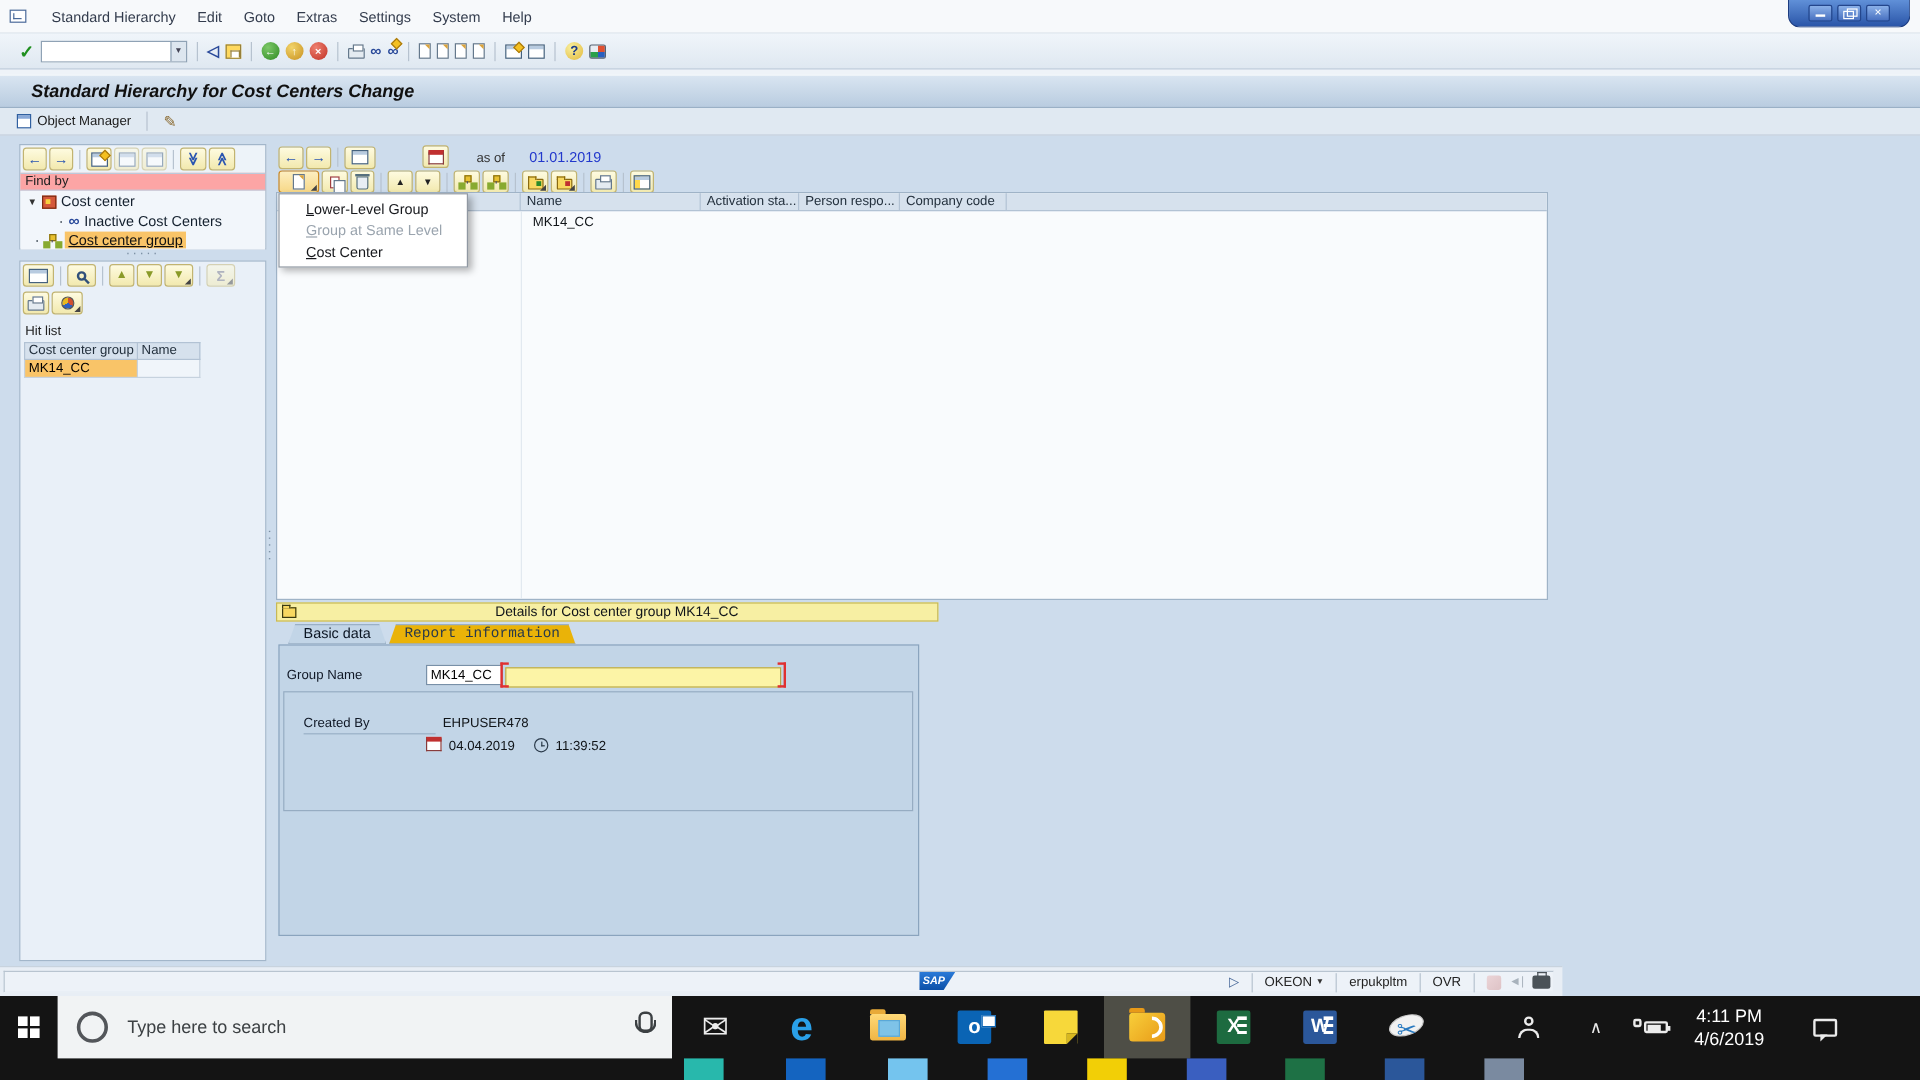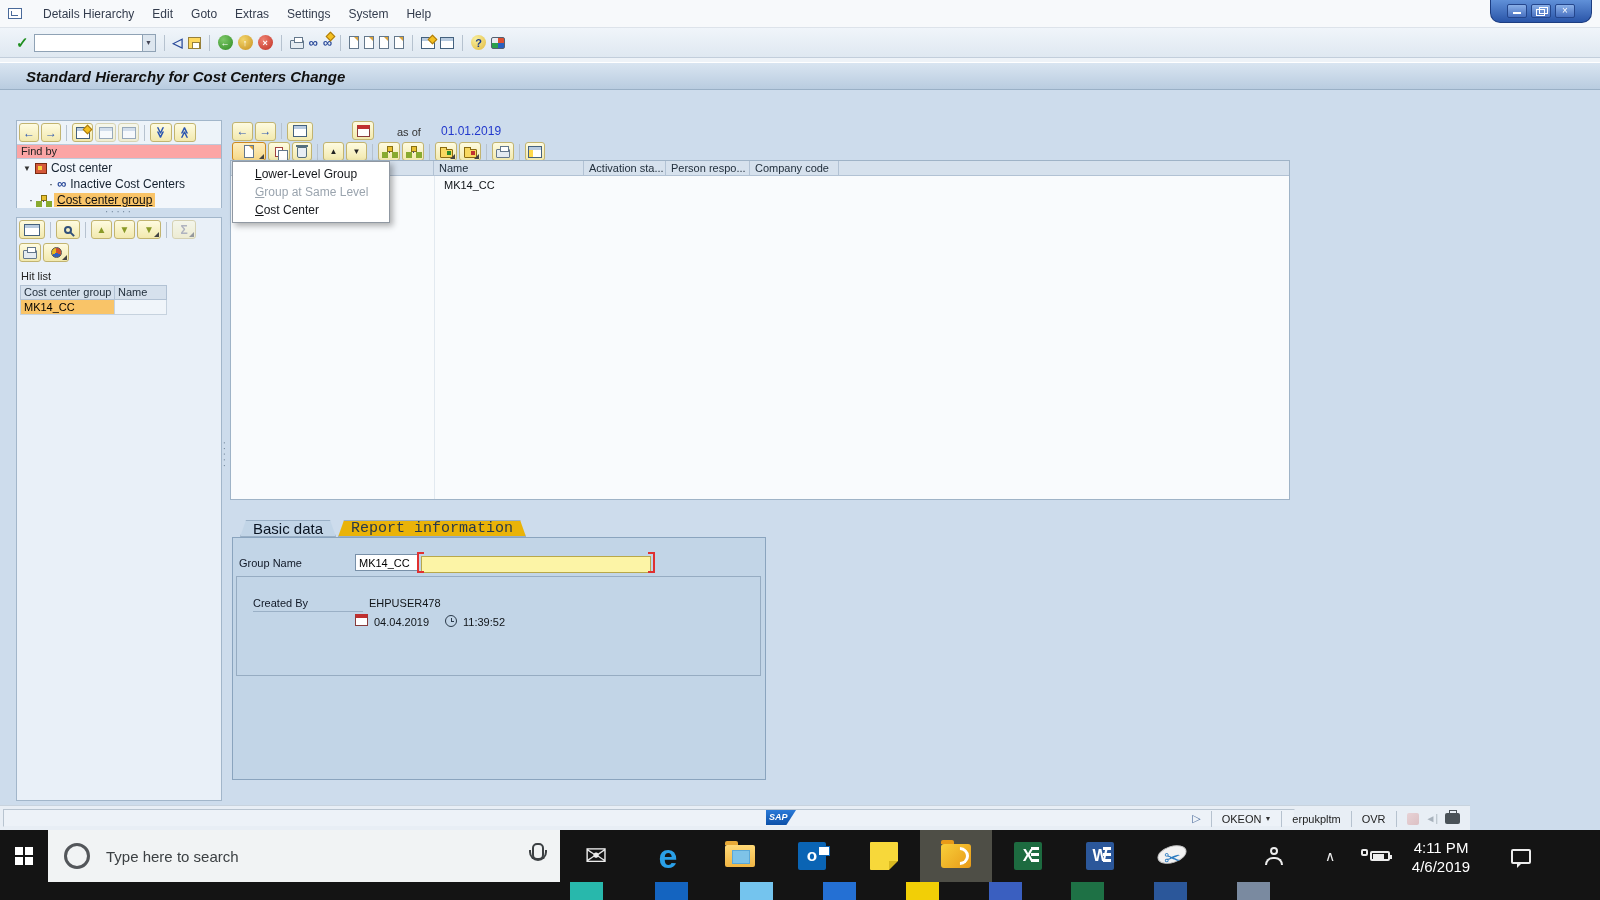--- a/index.html
+++ b/index.html
@@ -118,21 +118,21 @@
   .ctx-item { height:18px; line-height:18px; padding-left:22px; font-size:12px; color:#16181c; }
   .ctx-item::first-letter { text-decoration:underline; }
   .ctx-item.disabled { color:#9aa4ae; }
 
   
   .detailsbar { position:absolute; left:230px; top:502px; width:552px; height:16px; background:#f7efa3; border:1px solid #c6b858; display:flex; align-items:center; }
   .ic-folderD { width:12px; height:9px; background:#f8d860; border:1px solid #3a3a10; margin-left:4px; position:relative; flex:0 0 auto; }
   .ic-folderD::before { content:""; position:absolute; left:-1px; top:-3px; width:5px; height:2px; background:#f8d860; border:1px solid #3a3a10; border-bottom:none; }
   .db-title { flex:1; text-align:center; font-size:11.5px; color:#10141a; }
   .tabs { position:absolute; left:240px; top:519px; height:18px; display:flex; align-items:flex-end; gap:2px; }
-  .tab { height:17px; line-height:17px; padding:0 13px; font-size:15px; clip-path:polygon(6px 0, calc(100% - 6px) 0, 100% 100%, 0 100%); box-shadow:inset 0 0 0 1px #9ab0c6; }
+  .tab { height:17px; line-height:17px; padding:0 13px; font-size:12px; clip-path:polygon(6px 0, calc(100% - 6px) 0, 100% 100%, 0 100%); box-shadow:inset 0 0 0 1px #9ab0c6; }
   .tab.active { background:#c2d5e7; color:#0a1422; }
   .tab.inactive { background:#eab308; color:#2a3a4a;font-family:Liberation Mono, monospace; }
   .dpanel { position:absolute; left:232px; top:537px; width:534px; height:243px; background:#c2d5e7; border:1px solid #8aa4be; }
   .gn-label { position:absolute; left:6px; top:19px; font-size:11px; color:#101826; }
   .gn-input { position:absolute; left:122px; top:16px; width:64px; height:17px; background:#fff; border:1px solid #7890a8; font-size:11px; padding:0 3px; font-family:"Liberation Sans",sans-serif; }
   .gd-wrap { position:absolute; left:188px; top:16px; width:230px; height:17px; }
   .gd-input { width:100%; height:100%; background:#fcf4a6; border:1px solid #b8a84a; font-size:11px; padding:0 3px; }
   .gd-wrap::before, .gd-wrap::after { content:""; position:absolute; top:-2px; bottom:-2px; width:5px; border:2px solid #e03030; z-index:2; }
   .gd-wrap::before { left:-4px; border-right:none; }
   .gd-wrap::after { right:-4px; border-left:none; }
@@ -141,21 +141,21 @@
   .cb-label { position:absolute; left:16px; top:20px; font-size:11px; color:#101826; width:110px; border-bottom:1px solid #9ab0c6; padding-bottom:2px; }
   .cb-value { position:absolute; left:132px; top:20px; font-size:11px; color:#101418; }
   .cb-cal { position:absolute; left:118px; top:37px; }
   .cb-date { position:absolute; left:137px; top:39px; font-size:11px; color:#101418; }
   .ic-clock { position:absolute; left:208px; top:38px; width:12px; height:12px; border:1px solid #2a3a4a; border-radius:50%; }
   .ic-clock::before { content:""; position:absolute; left:5px; top:2px; width:1px; height:4px; background:#2a3a4a; }
   .ic-clock::after { content:""; position:absolute; left:5px; top:5px; width:3px; height:1px; background:#2a3a4a; }
   .cb-time { position:absolute; left:226px; top:39px; font-size:11px; color:#101418; }
 
   
-  .statusbar { position:absolute; left:0; top:805px; width:1470px; height:25px; background:#e8eef5; border-top:1px solid #c8d3de; }
+  .statusbar { position:absolute; left:0; top:805px; width:1302px; height:25px; background:#e8eef5; border-top:1px solid #c8d3de; }
   .msgfield { position:absolute; left:3px; top:3px; width:1292px; height:18px; background:#edf2f8; border:1px solid; border-color:#b8c4d0 #e8eef5 #e8eef5 #b8c4d0; }
   .saplogo { position:absolute; left:766px; top:4px; width:30px; height:15px; background:linear-gradient(#2a7ad8,#0c50a8); clip-path:polygon(0 0,100% 0,68% 100%,0 100%); color:#fff; font-weight:bold; font-style:italic; font-size:9px; line-height:15px; padding-left:3px; }
   .sright { position:absolute; right:10px; top:4px; height:17px; display:flex; align-items:center; gap:7px; font-size:11px; color:#222; }
   .g-play { color:#4a6a9a; font-size:11px; }
   .okeon { display:flex; align-items:center; gap:3px; }
   .okeon .dd { font-size:7px; color:#333; }
   .dimic1 { width:12px; height:12px; border-radius:2px; background:linear-gradient(135deg,#e8b0b0,#cc8888); opacity:.45; }
   .dimic2 { color:#a8b2bc; font-size:10px; }
   .briefcase { width:15px; height:11px; background:#4a5258; border-radius:2px; position:relative; }
   .briefcase::before { content:""; position:absolute; left:4px; top:-3px; width:6px; height:3px; border:1px solid #4a5258; border-bottom:none; }
@@ -217,21 +217,21 @@
   .strip:nth-of-type(8){ left:1154px; background:#2b579a; }
   .strip:nth-of-type(9){ left:1237px; background:#7a8aa0; }
 </style>
 </head>
 <body>
 
 <div class="screen">
 
   <div class="menubar">
     <div class="sheet-icon"></div>
-    <div class="menu-item">Details Hierarchy</div>
+    <div class="menu-item">Standard Hierarchy</div>
     <div class="menu-item">Edit</div>
     <div class="menu-item">Goto</div>
     <div class="menu-item">Extras</div>
     <div class="menu-item">Settings</div>
     <div class="menu-item">System</div>
     <div class="menu-item">Help</div>
     <div class="win-tab">
       <div class="wc wc-min"></div>
       <div class="wc wc-rest"></div>
       <div class="wc">×</div>
@@ -267,20 +267,28 @@
     <span class="circ circ-help">?</span>
     <span class="ic-custom"></span>
   </div>
 
   <div class="gapstrip"></div>
 
   <div class="titlebar">
     <h1>Standard Hierarchy for Cost Centers Change</h1>
   </div>
 
+  <div class="apptoolbar">
+    <div class="om-btn">
+      <span class="om-icon"></span>
+      <span>Object Manager</span>
+    </div>
+    <span class="vsep"></span>
+    <span class="g-pencil">✎</span>
+  </div>
 
   <div class="lp1">
     <div class="lp-toolbar">
       <span class="ybtn" style="width:20px">
           <span class="barrow">←</span>
         </span>
       <span class="ybtn" style="width:20px">
           <span class="barrow">→</span>
         </span>
       <span class="vsep"></span>
@@ -447,20 +455,24 @@
     <div class="mvline"></div>
     <div class="mrow1">MK14_CC</div>
   </div>
 
   <div class="ctxmenu">
     <div class="ctx-item">Lower-Level Group</div>
     <div class="ctx-item disabled">Group at Same Level</div>
     <div class="ctx-item">Cost Center</div>
   </div>
 
+  <div class="detailsbar">
+    <span class="ic-folderD"></span>
+    <span class="db-title">Details for Cost center group MK14_CC</span>
+  </div>
   <div class="tabs">
     <div class="tab active">Basic data</div>
     <div class="tab inactive">Report information</div>
   </div>
   <div class="dpanel">
     <div class="gn-label">Group Name</div>
     <input class="gn-input" readonly="" value="MK14_CC" style="">
     <div class="gd-wrap">
       <input class="gd-input" style="">
     </div>

